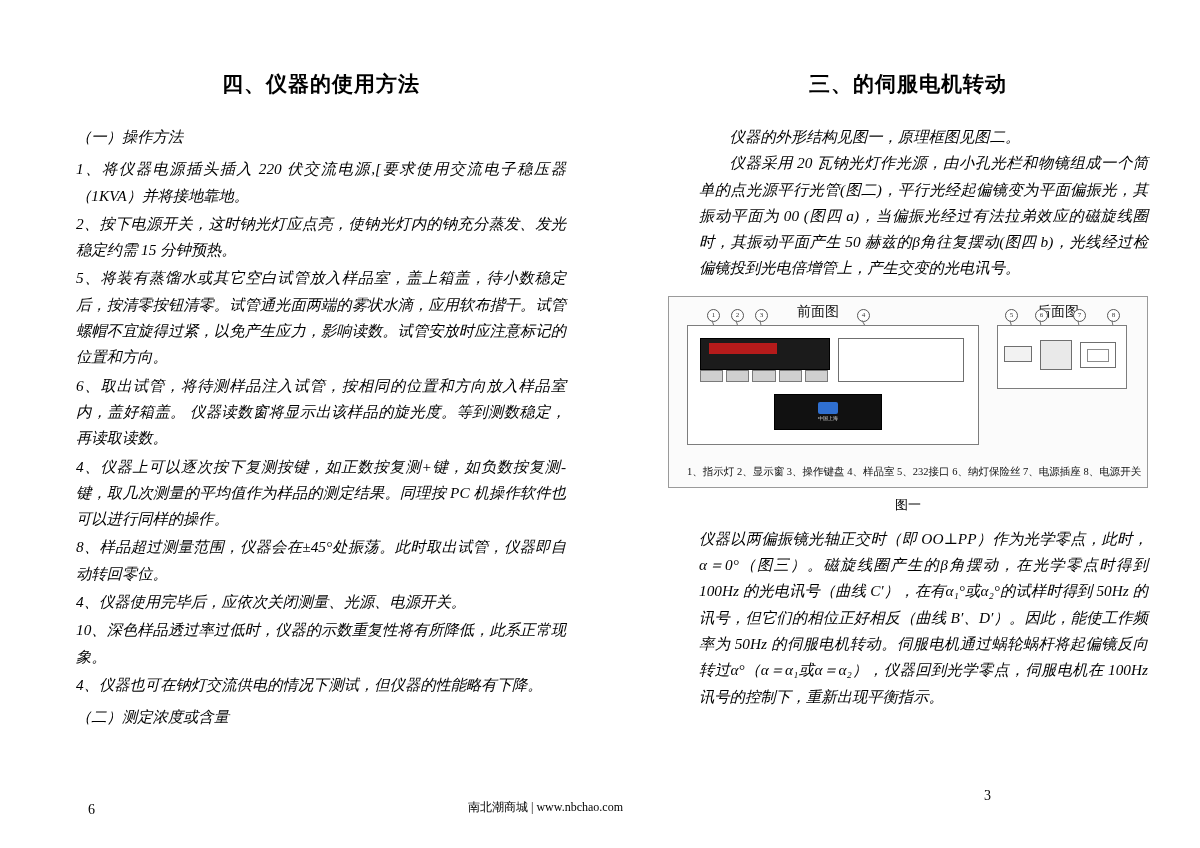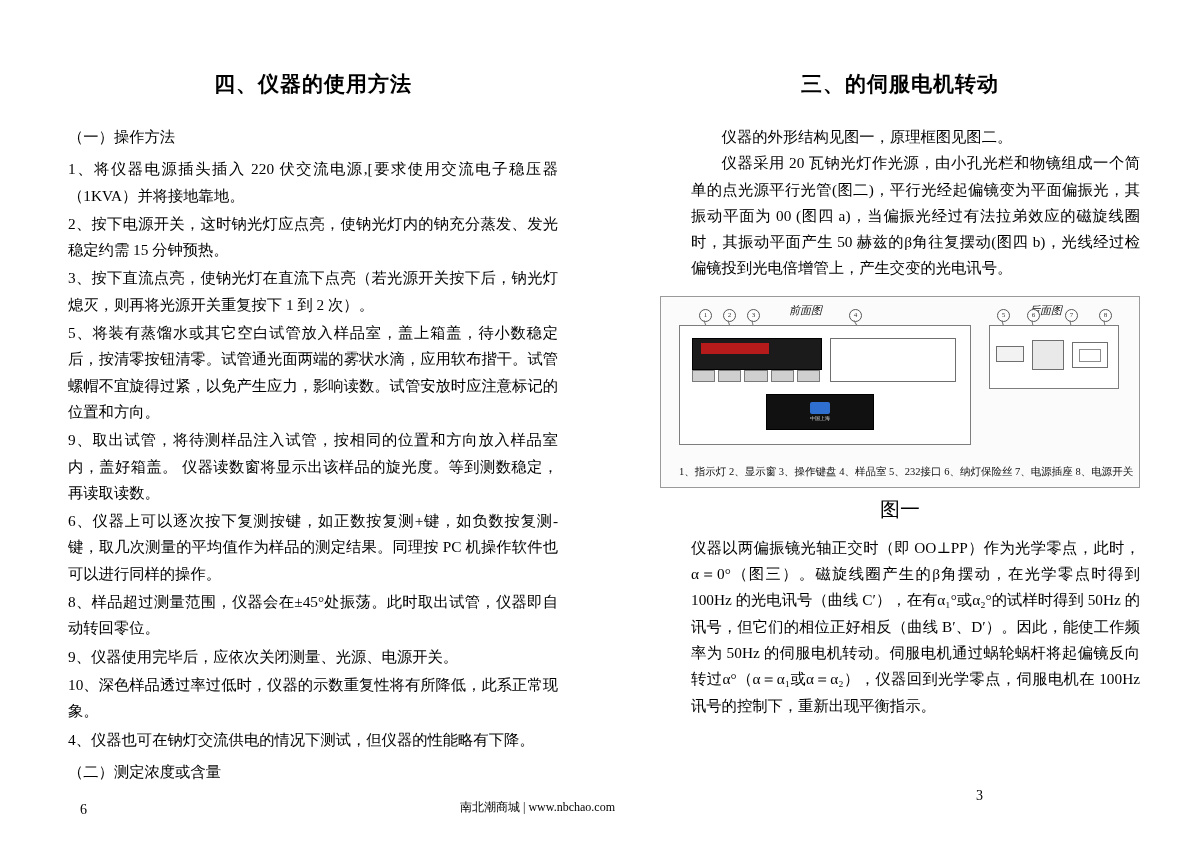--- a/index.html
+++ b/index.html
@@ -10,21 +10,21 @@
   body {
     width: 1200px;
     height: 848px;
     font-family: "Liberation Serif", "DejaVu Serif", serif;
     color: #000000;
     position: relative;
     overflow: hidden;
   }
   .page {
     position: absolute;
-    left: 0; top: 0;
+    left: 8px; top: 0;
     width: 1075px; height: 848px;
   }
   .col-left {
     position: absolute;
     left: 68px;
     top: 70px;
     width: 490px;
   }
   .col-right {
     position: absolute;
@@ -37,20 +37,21 @@
     font-weight: bold;
     text-align: center;
     margin: 0 0 26px 0;
     letter-spacing: 1px;
   }
   .para {
     font-size: 15.3px;
     line-height: 1.72;
     margin: 0 0 2px 0;
     text-align: justify;
+    font-style: italic;
   }
   .para.sub {
     margin-top: 6px;
     margin-bottom: 6px;
   }
   .col-right .para {
     text-indent: 2em;
     margin-bottom: 0px;
     margin-left: 31px;
   }
@@ -60,23 +61,22 @@
   
   .figure-box {
     margin-top: 14px;
     border: 1px solid #9a9a9a;
     background: #fbfbfb;
     height: 190px;
     position: relative;
   }
   .fig-label-top {
     position: absolute;
-    font-size: 11px;
+    font-size: 14px;
     color: #111;
-    font-style: italic;
   }
   .fig-front-label { left: 128px; top: 6px; }
   .fig-back-label { left: 368px; top: 6px; }
 
   .panel {
     position: absolute;
     border: 1px solid #7d7d7d;
     background: #ffffff;
   }
   .panel-front {
@@ -177,21 +177,21 @@
   .fig-caption-list {
     position: absolute;
     left: 18px;
     bottom: 8px;
     font-size: 10.5px;
     color: #111;
     white-space: nowrap;
   }
   .fig-number {
     text-align: center;
-    font-size: 20px;
+    font-size: 13px;
     margin-top: 8px;
     font-weight: normal;
   }
   .footer {
     position: absolute;
     bottom: 32px;
     width: 100%;
     text-align: center;
     font-size: 12px;
   }
@@ -213,26 +213,25 @@
 
 <div class="page">
 
   <div class="col-left">
     <h1 class="title">四、仪器的使用方法</h1>
 
     <p class="para sub">（一）操作方法</p>
 
     <p class="para">1、将仪器电源插头插入 220 伏交流电源,[要求使用交流电子稳压器（1KVA）并将接地靠地。</p>
     <p class="para">2、按下电源开关，这时钠光灯应点亮，使钠光灯内的钠充分蒸发、发光稳定约需 15 分钟预热。</p>
-    <p class="para">3、按下直流点亮，使钠光灯在直流下点亮（若光源开关按下后，钠光灯熄灭，则再将光源开关重复按下 1 到 2 次）。</p>
     <p class="para">5、将装有蒸馏水或其它空白试管放入样品室，盖上箱盖，待小数稳定后，按清零按钮清零。试管通光面两端的雾状水滴，应用软布揩干。试管螺帽不宜旋得过紧，以免产生应力，影响读数。试管安放时应注意标记的位置和方向。</p>
-    <p class="para">9、取出试管，将待测样品注入试管，按相同的位置和方向放入样品室内，盖好箱盖。 仪器读数窗将显示出该样品的旋光度。等到测数稳定，再读取读数。</p>
-    <p class="para">6、仪器上可以逐次按下复测按键，如正数按复测+键，如负数按复测-键，取几次测量的平均值作为样品的测定结果。同理按 PC 机操作软件也可以进行同样的操作。</p>
+    <p class="para">6、取出试管，将待测样品注入试管，按相同的位置和方向放入样品室内，盖好箱盖。 仪器读数窗将显示出该样品的旋光度。等到测数稳定，再读取读数。</p>
+    <p class="para">4、仪器上可以逐次按下复测按键，如正数按复测+键，如负数按复测-键，取几次测量的平均值作为样品的测定结果。同理按 PC 机操作软件也可以进行同样的操作。</p>
     <p class="para">8、样品超过测量范围，仪器会在±45°处振荡。此时取出试管，仪器即自动转回零位。</p>
-    <p class="para">9、仪器使用完毕后，应依次关闭测量、光源、电源开关。</p>
+    <p class="para">4、仪器使用完毕后，应依次关闭测量、光源、电源开关。</p>
     <p class="para">10、深色样品透过率过低时，仪器的示数重复性将有所降低，此系正常现象。</p>
     <p class="para">4、仪器也可在钠灯交流供电的情况下测试，但仪器的性能略有下降。</p>
 
     <p class="para sub">（二）测定浓度或含量</p>
   </div>
 
   <div class="col-right">
     <h1 class="title">三、的伺服电机转动</h1>
 
     <p class="para">仪器的外形结构见图一，原理框图见图二。</p>

